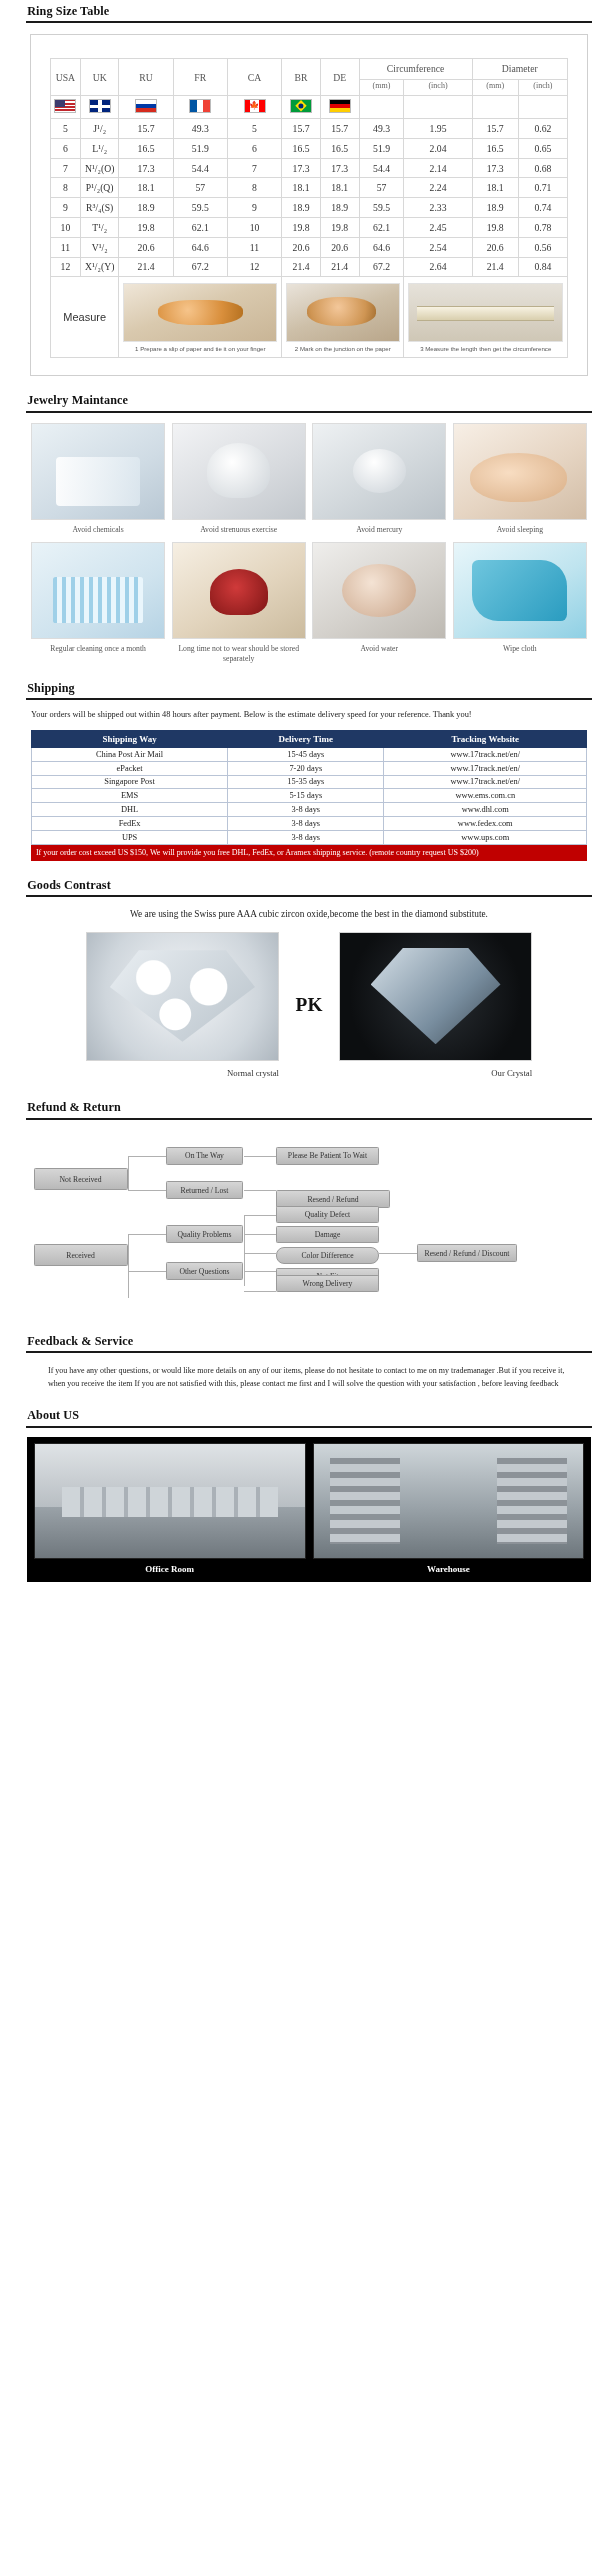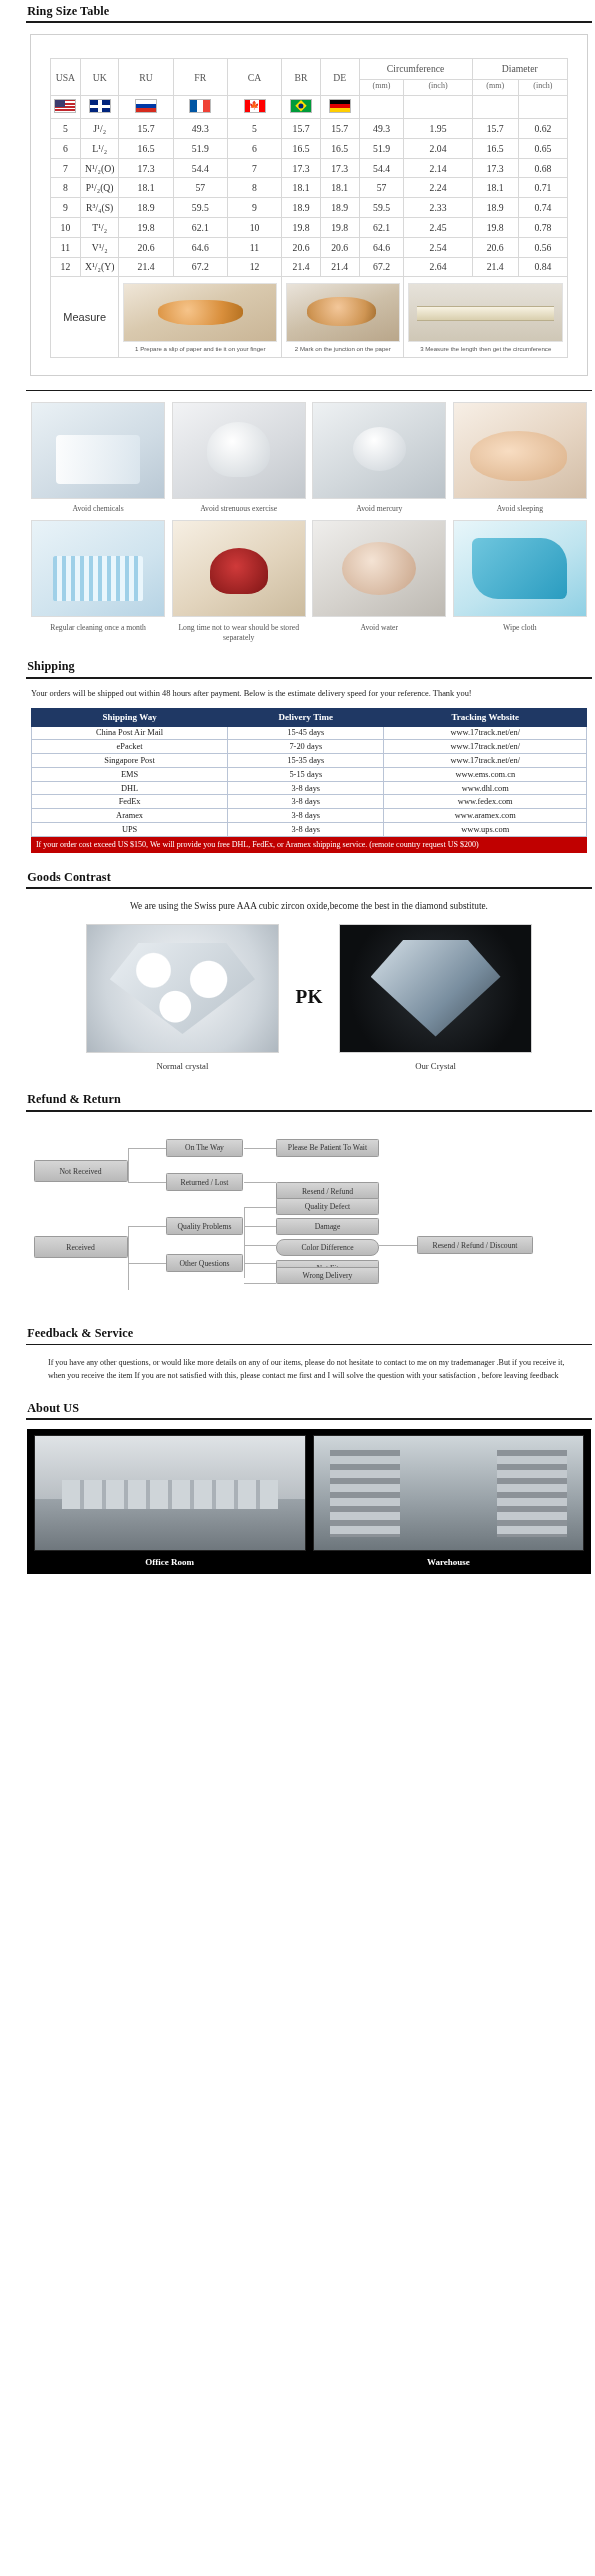--- a/index.html
+++ b/index.html
@@ -200,21 +200,21 @@
       linear-gradient(135deg,#e9eef2,#b9c3cb);
     clip-path: polygon(20% 0,80% 0,100% 40%,50% 100%,0 40%);
   }
   .gc-right { background: radial-gradient(circle at 50% 50%, #2a2f34, #0c0e10 75%); }
   .gc-right::after{
     content:"";position:absolute;left:16%;top:12%;width:68%;height:76%;
     background: linear-gradient(135deg,#dfeaf2,#7d93a5 60%,#3d4a55);
     clip-path: polygon(25% 0,75% 0,100% 38%,50% 100%,0 38%);
     opacity:.95;
   }
-  .gc-cap { font-size: 8.7px; color: #333; margin-top: 7.7px; }
+  .gc-cap { font-size: 8.7px; color: #333; margin-top: 7.7px; text-align: right; }
   .pk { font-size: 19.3px; font-weight: bold; color: #111; font-family: "Liberation Serif", serif; }
 
   
   .flow {
     position: relative;
     height: 187px;
     margin: 11.6px 9px 11.6px 9px;
   }
   .node {
     position: absolute;
@@ -410,20 +410,21 @@
           </td>
           <td colspan="3" class="mcell">
             <div class="mimg ph3"></div>
             <div class="mcap">3 Measure the length then get the circumference</div>
           </td>
         </tr>
       </tbody>
     </table>
   </div>
 
+  <div class="sec-head">Jewelry Maintance</div>
   <div class="sec-rule"></div>
 
   <div class="jm-grid">
     <div class="jm-cell">
       <div class="jm-img j1"></div>
       <div class="jm-cap">Avoid chemicals</div>
     </div>
     <div class="jm-cell">
       <div class="jm-img j2"></div>
       <div class="jm-cap">Avoid strenuous exercise</div>
@@ -490,25 +491,20 @@
       </tr>
       <tr>
         <td>DHL</td>
         <td>3-8 days</td>
         <td>www.dhl.com</td>
       </tr>
       <tr>
         <td>FedEx</td>
         <td>3-8 days</td>
         <td>www.fedex.com</td>
-      </tr>
-      <tr>
-        <td>Aramex</td>
-        <td>3-8 days</td>
-        <td>www.aramex.com</td>
       </tr>
       <tr>
         <td>UPS</td>
         <td>3-8 days</td>
         <td>www.ups.com</td>
       </tr>
     </tbody>
   </table>
   <div class="ship-note">If your order cost exceed US $150, We will provide you free DHL, FedEx, or Aramex shipping service. (remote country request US $200)</div>
 
@@ -548,33 +544,33 @@
     <div class="edge h" style="left:213px;top:103px;width:32px;"></div>
     <div class="edge h" style="left:213px;top:122px;width:32px;"></div>
     <div class="edge h" style="left:213px;top:140px;width:32px;"></div>
     <div class="edge h" style="left:213px;top:160px;width:32px;"></div>
     <div class="edge h" style="left:348px;top:122px;width:39px;"></div>
 
     <div class="node" style="left:2.6px;top:37px;width:94px;height:22px;">Not Received</div>
     <div class="node" style="left:135px;top:15.5px;width:77px;height:18px;">On The Way</div>
     <div class="node" style="left:135px;top:50px;width:77px;height:18px;">Returned / Lost</div>
     <div class="node" style="left:245px;top:15.5px;width:103px;height:18px;">Please Be Patient To Wait</div>
-    <div class="node" style="left:245px;top:59px;width:103px;height:18px;">Resend / Refund</div>
+    <div class="node" style="left:245px;top:59px;width:114px;height:18px;">Resend / Refund</div>
 
     <div class="node" style="left:2.6px;top:113px;width:94px;height:22px;">Received</div>
     <div class="node" style="left:135px;top:94px;width:77px;height:18px;">Quality Problems</div>
     <div class="node" style="left:135px;top:131px;width:77px;height:18px;">Other Questions</div>
 
     <div class="node" style="left:245px;top:75px;width:103px;height:16.7px;">Quality Defect</div>
     <div class="node" style="left:245px;top:95px;width:103px;height:16.7px;">Damage</div>
     <div class="node" style="left:245px;top:116px;width:103px;height:16.7px;border-radius:8px;">Color Difference</div>
     <div class="node" style="left:245px;top:137px;width:103px;height:16.7px;">Not Fit</div>
     <div class="node" style="left:245px;top:144px;width:103px;height:16.7px;">Wrong Delivery</div>
 
-    <div class="node" style="left:386px;top:113px;width:116px;height:18px;">Resend / Refund / Discount</div>
+    <div class="node" style="left:386px;top:113px;width:100px;height:18px;">Resend / Refund / Discount</div>
   </div>
 
   <div class="sec-head">Feedback &amp; Service</div>
   <div class="sec-rule"></div>
 
   <div class="fb-text">If you have any other questions, or would like more details on any of our items, please do not hesitate to contact to me on my trademanager .But if you receive it, when you receive the item If you are not satisfied with this, please contact me first and I will solve the question with your satisfaction , before leaving feedback</div>
 
   <div class="sec-head">About US</div>
   <div class="sec-rule"></div>
 

